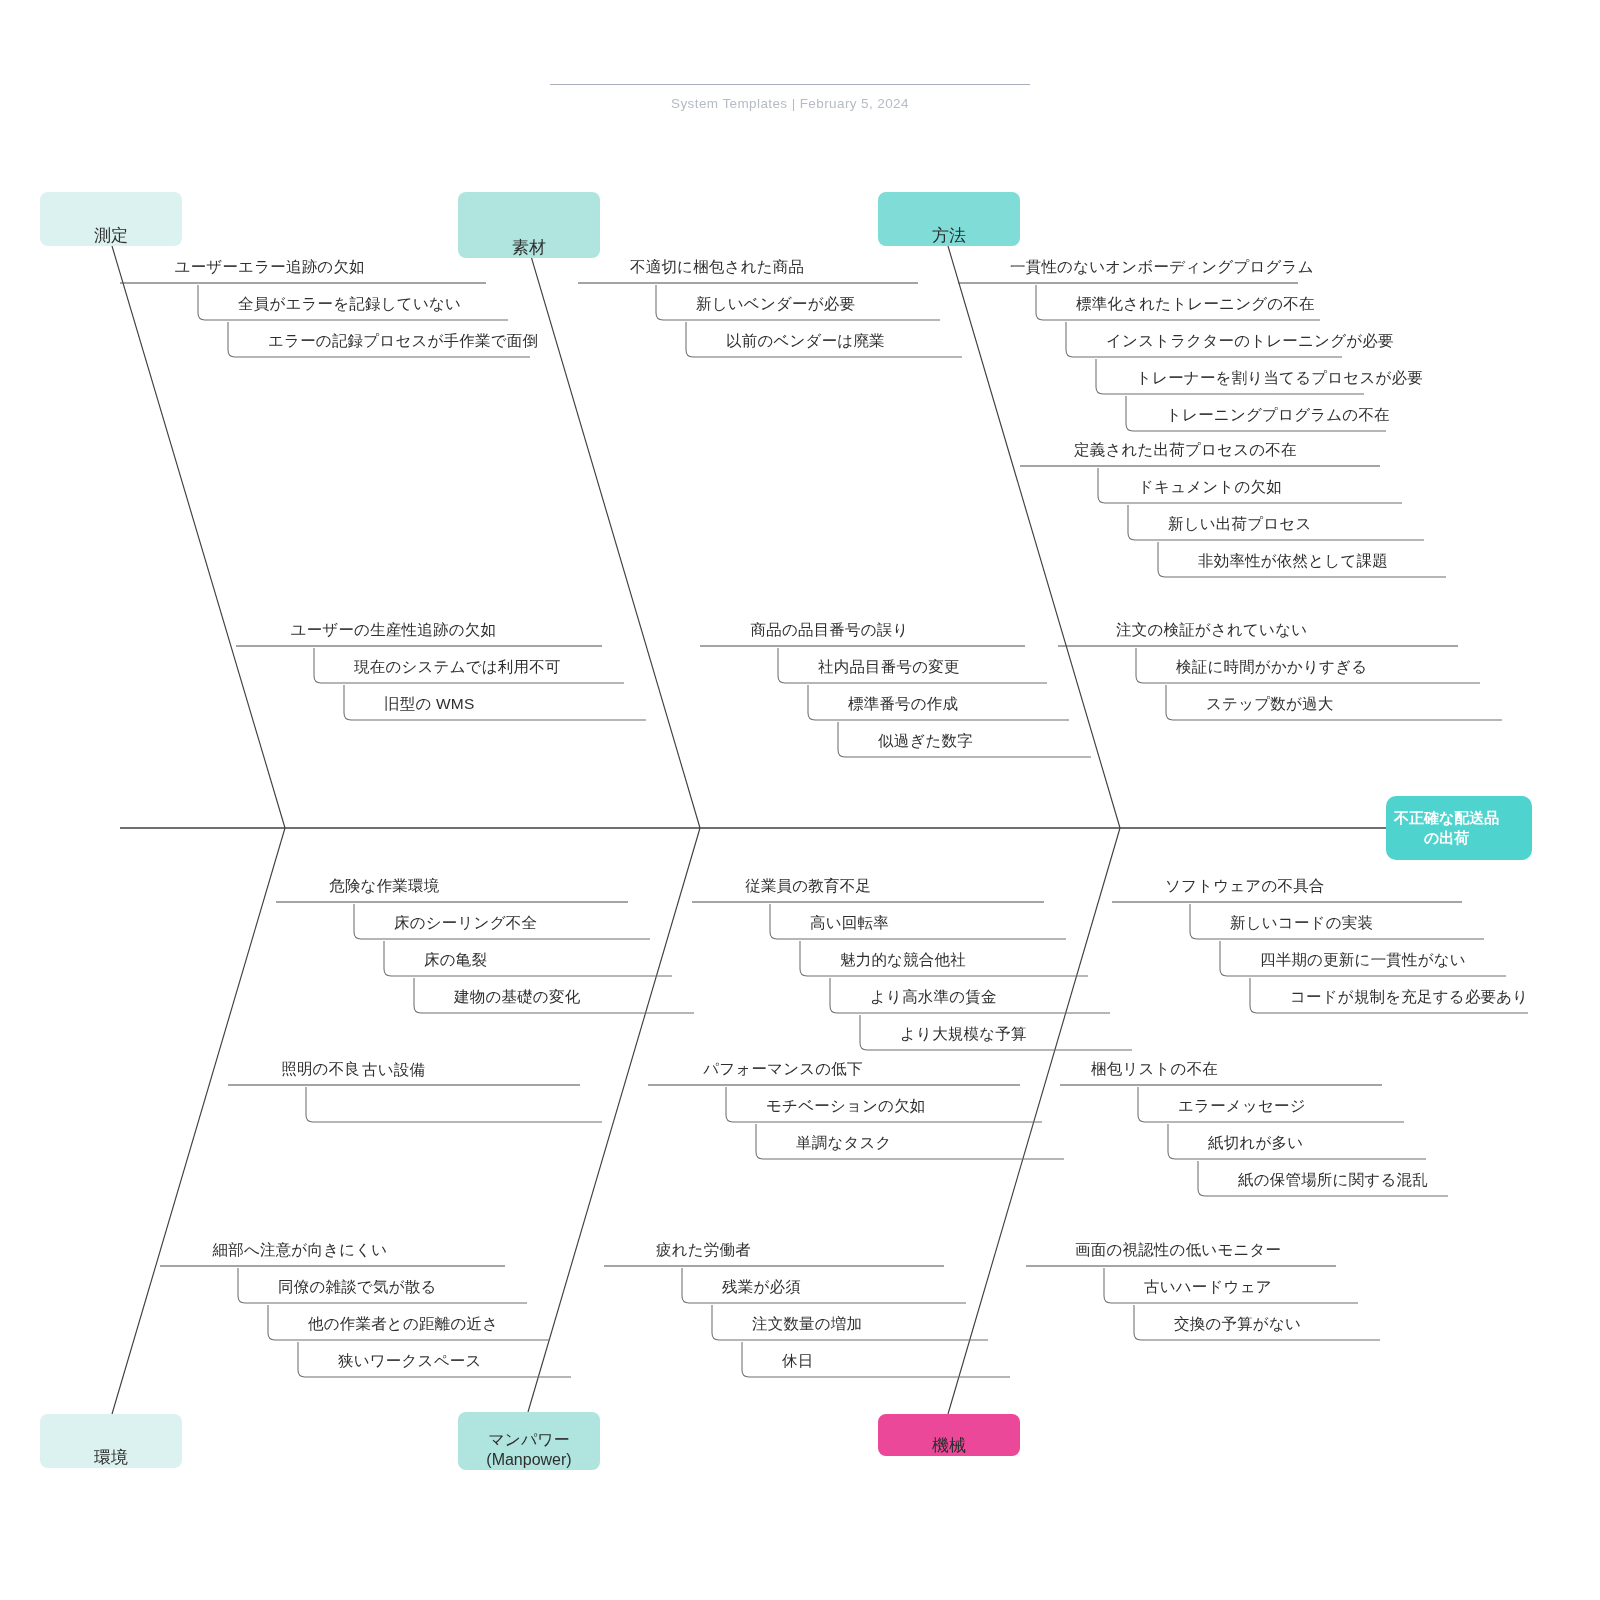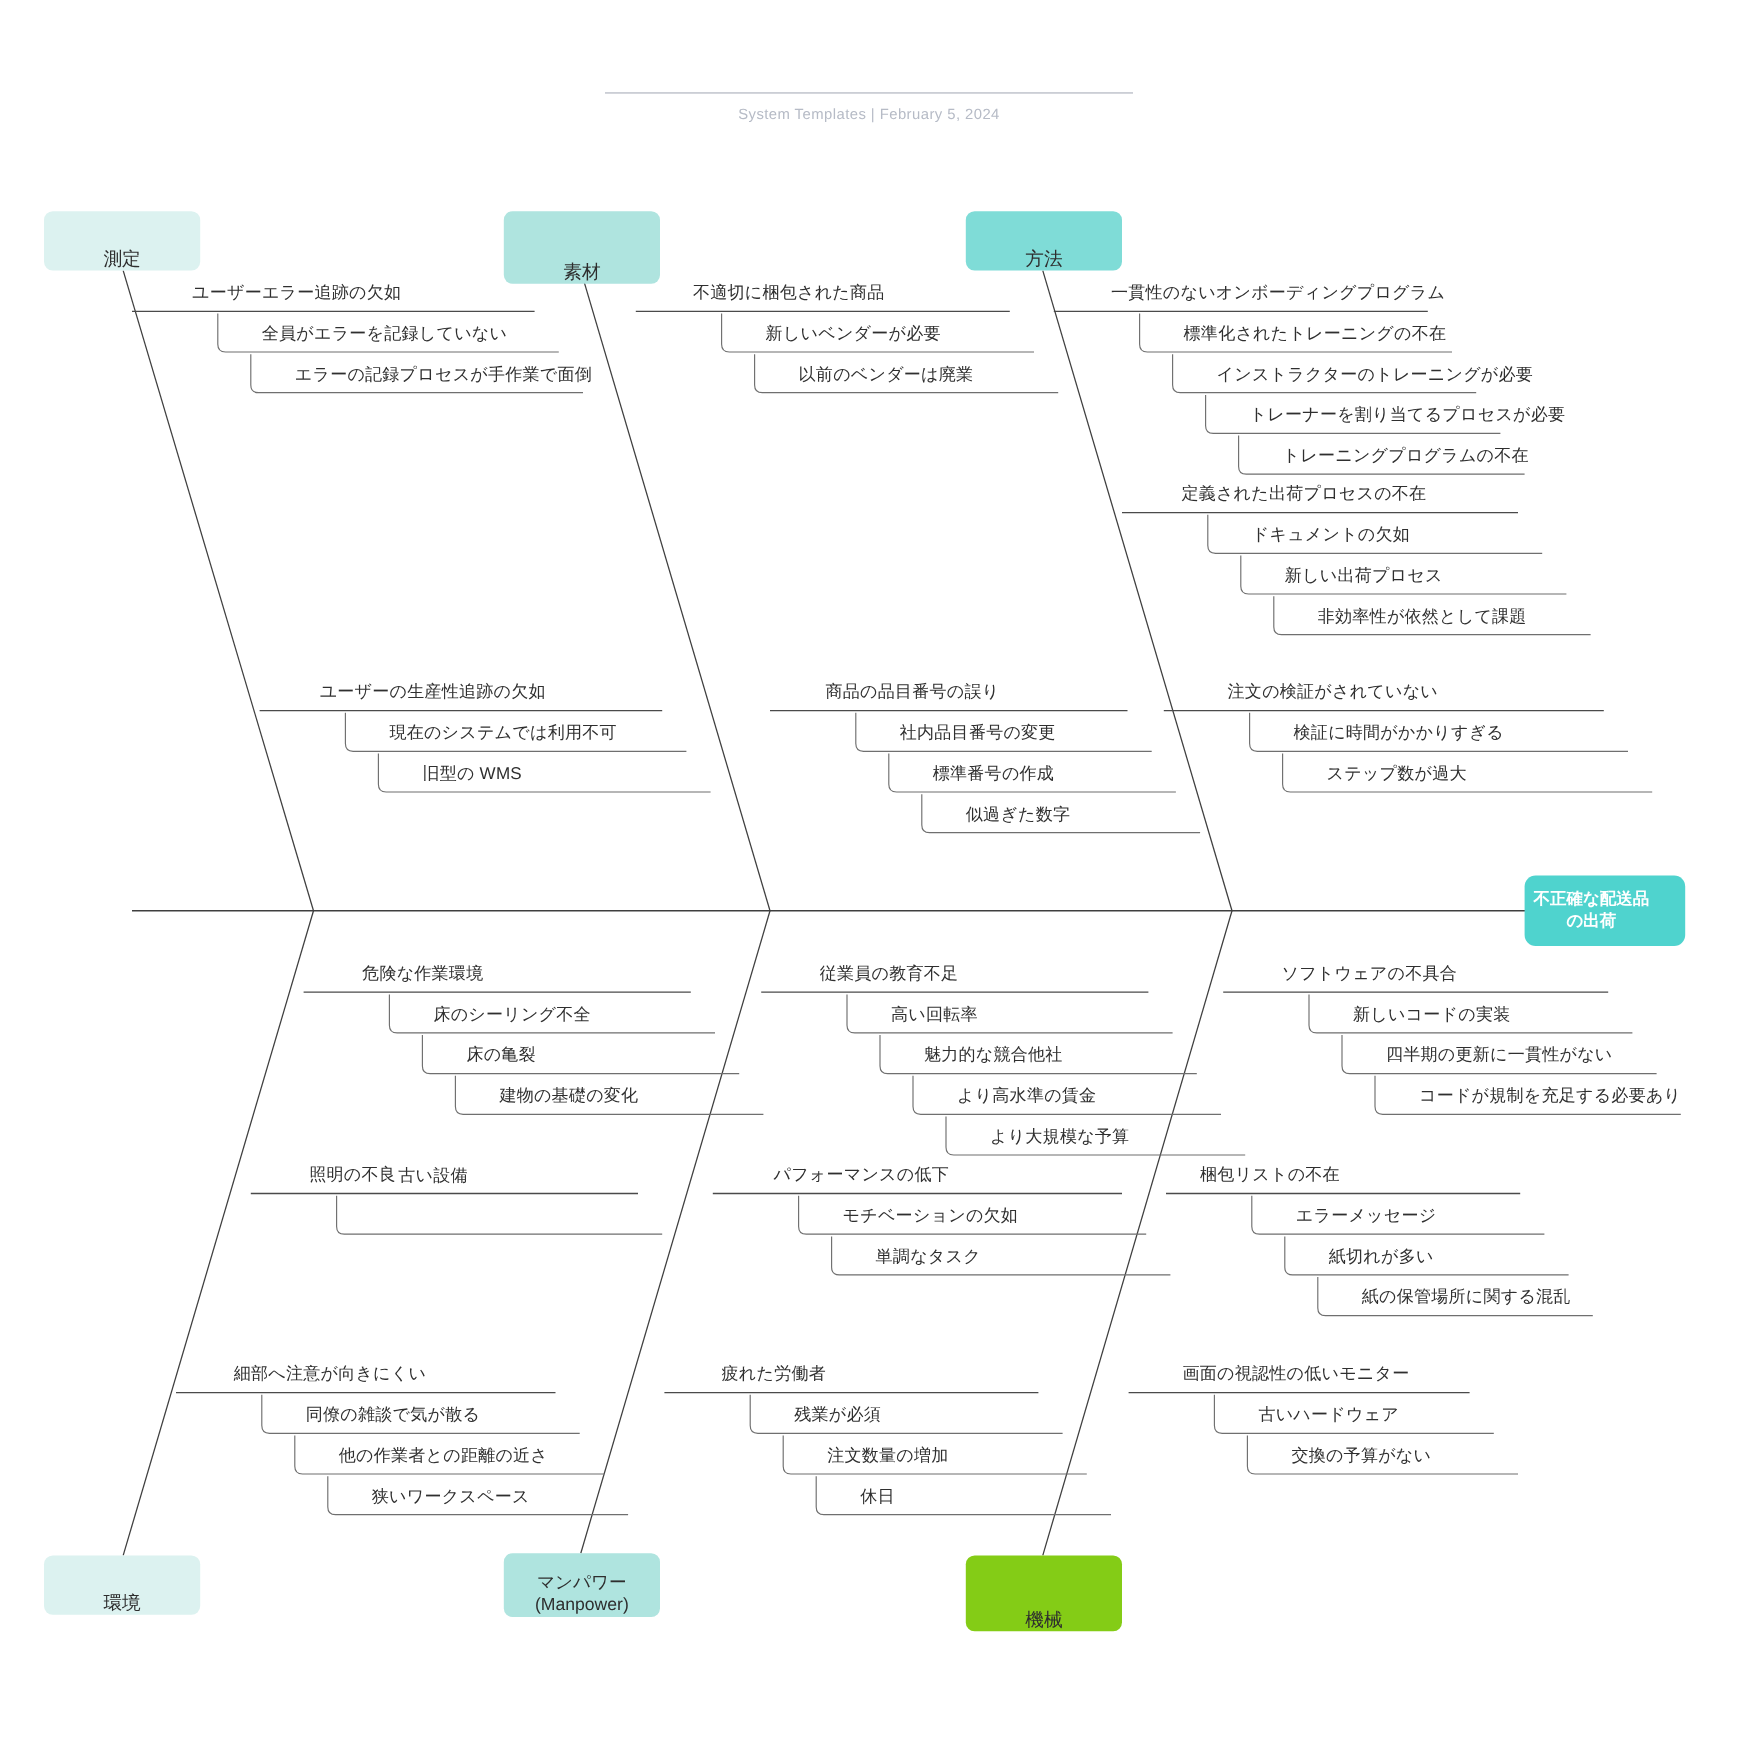--- a/index.html
+++ b/index.html
@@ -142,21 +142,21 @@
       <div class="cat" style="left: 878px; top: 192px; width: 142px; height: 54px; background: rgb(127, 220, 215);">
         <span>方法</span>
       </div>
       <div class="cat" style="left: 40px; top: 1414px; width: 142px; height: 54px; background: rgb(220, 242, 240);">
         <span>環境</span>
       </div>
       <div class="cat two-line" style="left: 458px; top: 1412px; width: 142px; height: 58px; background: rgb(175, 228, 223);">
         <span style="white-space: pre-line;">マンパワー
 (Manpower)</span>
       </div>
-      <div class="cat" style="left: 878px; top: 1414px; width: 142px; height: 69px; background: #84cc16;">
+      <div class="cat" style="left: 878px; top: 1414px; width: 142px; height: 42px; background: #ec4899;">
         <span>機械</span>
       </div>
       <div class="cz lvl0" style="left: 174.6px; top: 259px;">ユーザーエラー追跡の欠如</div>
       <div class="cz " style="left: 238px; top: 296px;">全員がエラーを記録していない</div>
       <div class="cz " style="left: 268px; top: 333px;">エラーの記録プロセスが手作業で面倒</div>
       <div class="cz lvl0" style="left: 290.6px; top: 622px;">ユーザーの生産性追跡の欠如</div>
       <div class="cz " style="left: 354px; top: 659px;">現在のシステムでは利用不可</div>
       <div class="cz " style="left: 384px; top: 696px;">旧型の WMS</div>
       <div class="cz lvl0" style="left: 630px; top: 259px;">不適切に梱包された商品</div>
       <div class="cz " style="left: 696px; top: 296px;">新しいベンダーが必要</div>

